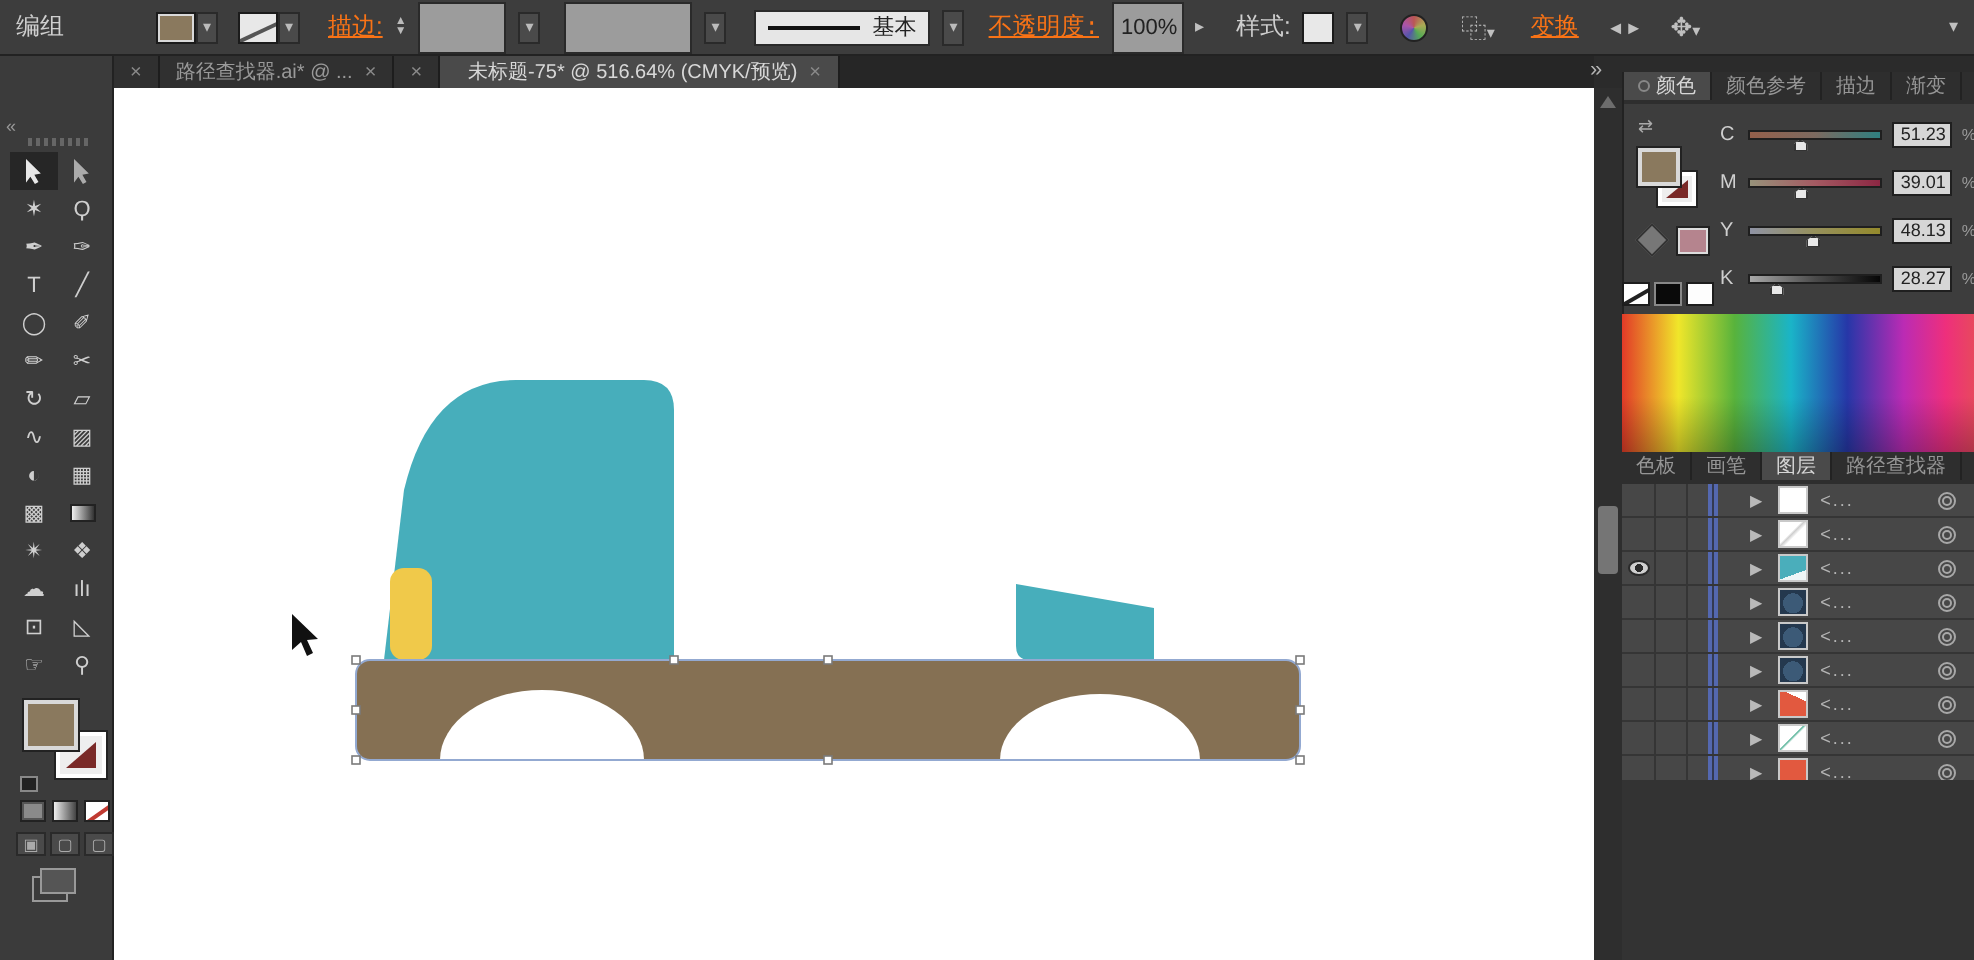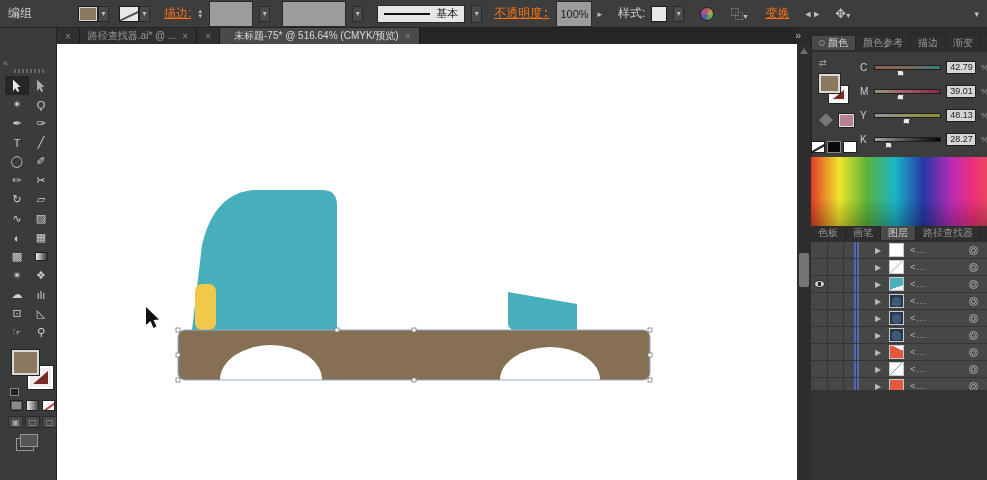--- a/index.html
+++ b/index.html
@@ -335,21 +335,21 @@
       <div id="cp-fill"></div>
       <div id="cp-stroke"></div>
       <div id="cp-cube"></div>
       <div id="cp-pink"></div>
       <div id="sliders">
           <div class="slider-row" style="top: 8px;">
             <span class="sl-ch">C</span>
             <span class="sl-track c">
               <span class="sl-thumb" style="left: calc(37.7% - 3px);"></span>
             </span>
-            <span class="sl-val">42.79</span>
+            <span class="sl-val">51.23</span>
             <span class="sl-pct">%</span>
           </div>
           <div class="slider-row" style="top: 32px;">
             <span class="sl-ch">M</span>
             <span class="sl-track m">
               <span class="sl-thumb" style="left: calc(39% - 3px);"></span>
             </span>
             <span class="sl-val">39.01</span>
             <span class="sl-pct">%</span>
           </div>

